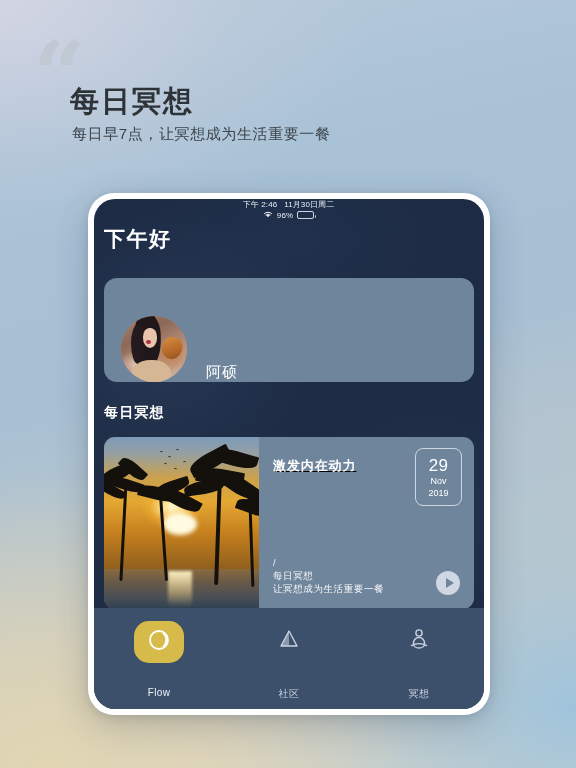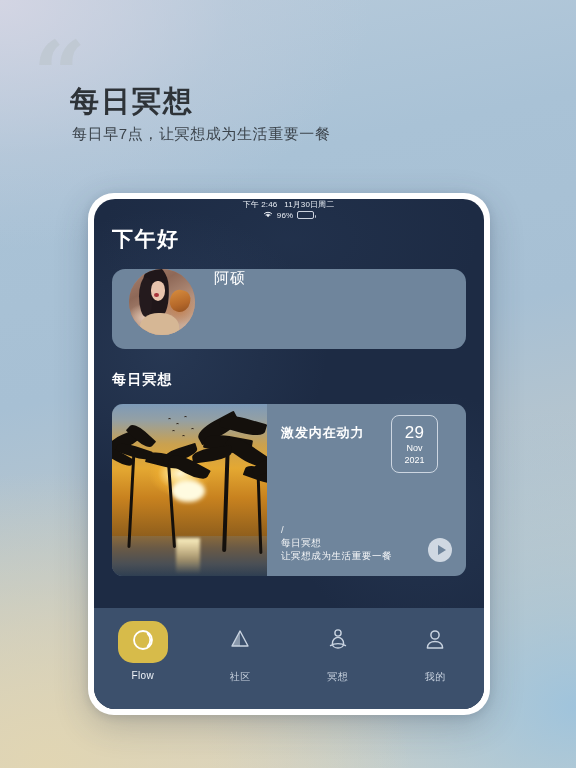--- a/index.html
+++ b/index.html
@@ -135,39 +135,39 @@
     height: 100%;
     width: 96%;
     background: #eef2f8;
     border-radius: 1px;
   }
 
   
   .app-content {
     position: relative;
     z-index: 2;
-    padding: 0 18px;
+    padding: 0 10px;
   }
   .greeting {
     margin-top: 9px;
     font-size: 21px;
     font-weight: 700;
     color: #ffffff;
     letter-spacing: 1.5px;
   }
 
   
   .profile-card {
     position: relative;
-    margin-top: 16px;
-    height: 80px;
+    margin-top: 25px;
+    height: 104px;
     border-radius: 13px;
     background: #6f859c;
     display: flex;
-    align-items: flex-start;
+    align-items: flex-end;
     padding: 0 16px 0 17px;
     box-sizing: border-box;
   }
   .avatar {
     width: 66px;
     height: 66px;
     border-radius: 50%;
     overflow: hidden;
     flex: 0 0 auto;
     position: relative;
@@ -285,20 +285,21 @@
   }
 
   
   .med-card {
     margin-top: 15px;
     height: 172px;
     border-radius: 11px;
     overflow: hidden;
     display: flex;
     background: #6f859c;
+    text-decoration: underline;
   }
   .med-photo {
     position: relative;
     width: 155px;
     flex: 0 0 auto;
     overflow: hidden;
     background: linear-gradient(180deg, #2c3c52 0%, #6b5638 24%, #c8862c 42%, #e8a62f 52%, #b4701f 66%, #6d4a2a 80%, #33435a 100%);
   }
   .mp-sky {
     position: absolute;
@@ -355,21 +356,21 @@
   }
   .med-title {
     font-size: 13px;
     font-weight: 700;
     color: #ffffff;
     letter-spacing: 0.9px;
     margin-top: 6px;
   }
   .date-badge {
     position: absolute;
-    right: 28px;
+    right: 12px;
     top: 11px;
     width: 45px;
     height: 56px;
     border: 1px solid rgba(236,242,248,0.75);
     border-radius: 8px;
     display: flex;
     flex-direction: column;
     align-items: center;
     justify-content: center;
     color: #ffffff;
@@ -418,21 +419,21 @@
     display: flex;
     align-items: flex-start;
     padding-top: 13px;
     z-index: 4;
   }
   .tab {
     flex: 1;
     display: flex;
     flex-direction: column;
     align-items: center;
-    gap: 7px;
+    gap: 24px;
   }
   .tab-icon-wrap {
     width: 50px;
     height: 42px;
     display: flex;
     align-items: center;
     justify-content: center;
     border-radius: 15px;
   }
   .tab.active .tab-icon-wrap {
@@ -534,21 +535,21 @@
             <div class="bird" style="left:70px; top:31px;"></div>
             <div class="bird" style="left:79px; top:24px;"></div>
           </div>
 
           <div class="med-info">
             <div class="med-title">激发内在动力</div>
 
             <div class="date-badge">
               <span class="db-day">29</span>
               <span class="db-mon">Nov</span>
-              <span class="db-year">2021</span>
+              <span class="db-year">2019</span>
             </div>
 
             <div class="med-sub">
               <div class="slash">/</div>
               <div>每日冥想</div>
               <div>让冥想成为生活重要一餐</div>
             </div>
 
             <div class="play-btn">
               <div class="play-tri"></div>
@@ -589,29 +590,18 @@
               <svg width="26" height="26" viewBox="0 0 26 26">
                 <circle cx="13" cy="6" r="3.1" fill="none" stroke="#c9d3e0" stroke-width="1.4"></circle>
                 <path d="M13 10.4 C9.6 10.4 7.4 13.4 7.4 16.4 C7.4 19.2 9.9 21 13 21 C16.1 21 18.6 19.2 18.6 16.4 C18.6 13.4 16.4 10.4 13 10.4 Z" fill="none" stroke="#c9d3e0" stroke-width="1.4"></path>
                 <path d="M5.5 18.6 C7.6 17.1 10 16.6 13 16.6 C16 16.6 18.4 17.1 20.5 18.6" fill="none" stroke="#c9d3e0" stroke-width="1.4" stroke-linecap="round"></path>
               </svg>
             </span>
           </div>
           <span class="tab-label">冥想</span>
         </div>
 
-        <div class="tab">
-          <div class="tab-icon-wrap">
-            <span>
-              <svg width="26" height="26" viewBox="0 0 26 26">
-                <circle cx="13" cy="8" r="4.1" fill="none" stroke="#c9d3e0" stroke-width="1.5"></circle>
-                <path d="M5.4 21 C5.4 16.6 8.8 14.4 13 14.4 C17.2 14.4 20.6 16.6 20.6 21 Z" fill="none" stroke="#c9d3e0" stroke-width="1.5" stroke-linejoin="round"></path>
-              </svg>
-            </span>
-          </div>
-          <span class="tab-label">我的</span>
-        </div>
 
       </div>
 
     </div>
   </div>
 </div>
 
 </body></html>

